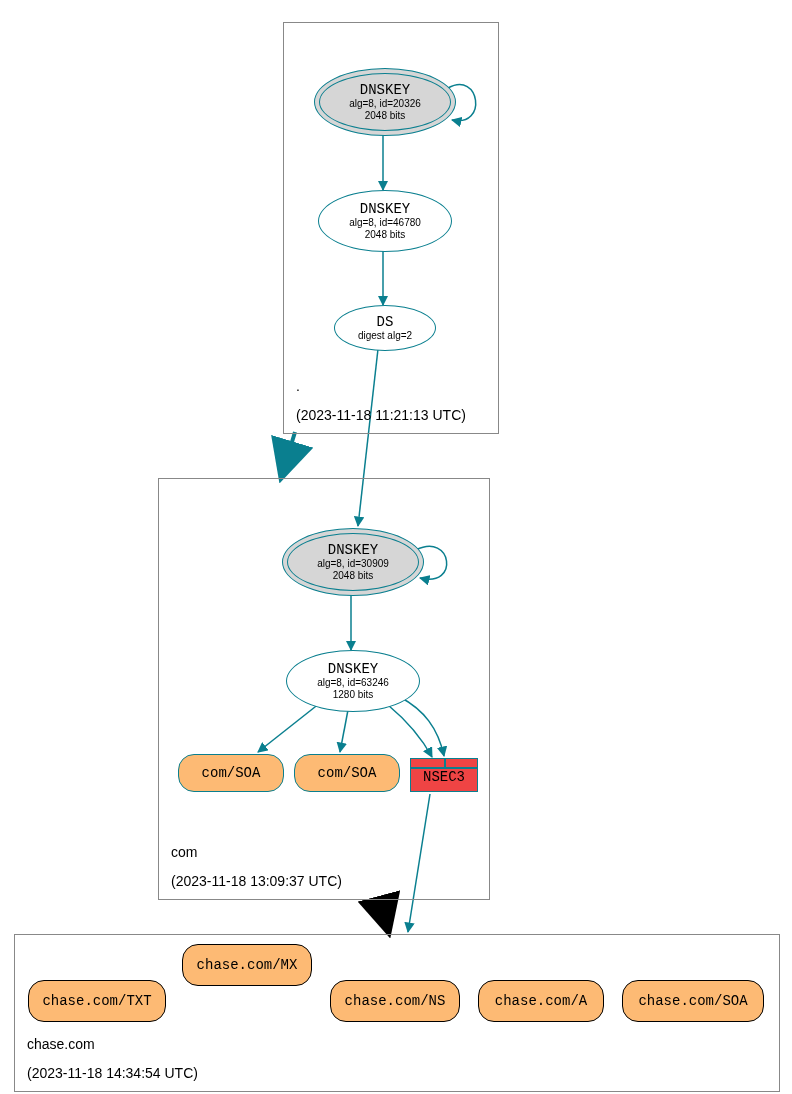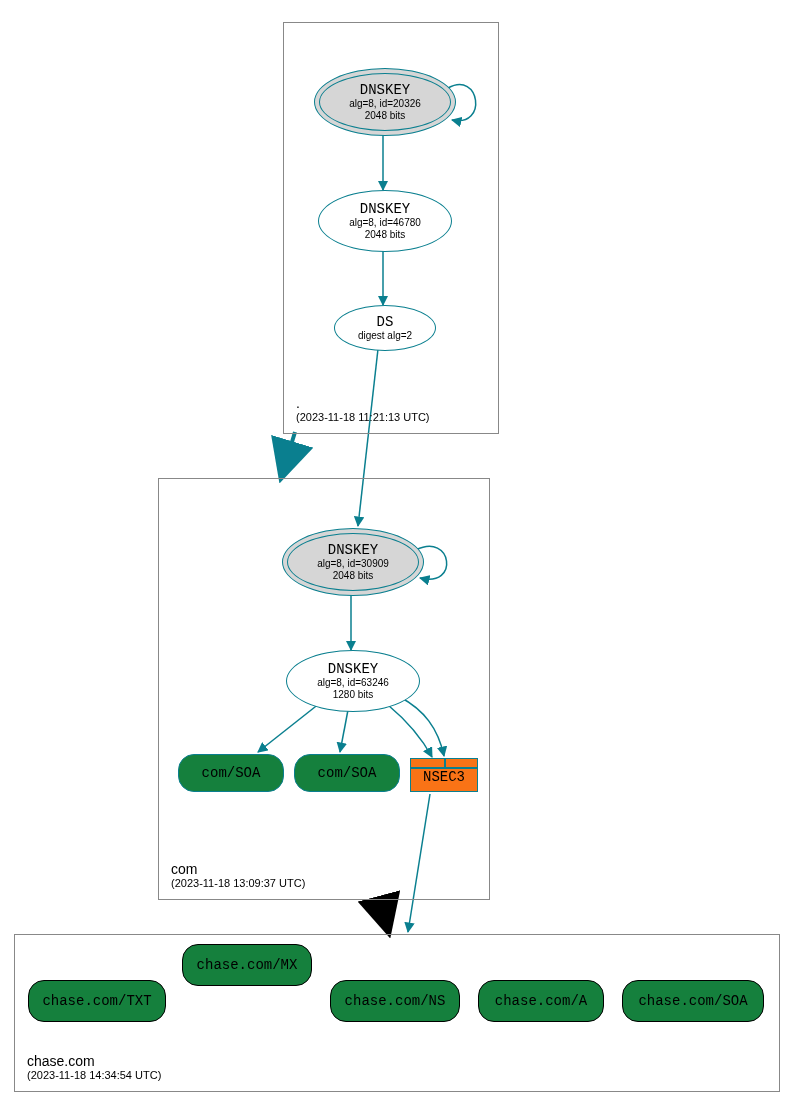--- a/index.html
+++ b/index.html
@@ -1,30 +1,30 @@
 <!DOCTYPE html>
 <html><head>
 <meta charset="utf-8">
 <style>
   html,body{margin:0;padding:0;background:#fff;font-family:Helvetica,Arial,sans-serif;font-size:14px;color:#000;}
   .canvas{position:relative;width:792px;height:1094px;}
   svg{position:absolute;top:0;left:0;}
   .zone{position:absolute;border:1px solid #888;background:rgba(0,0,0,0);}
   .zone-label{position:absolute;left:12px;bottom:10px;}
   .zone-label .zn{font-size:14px;}
-  .zone-label .zt{font-size:11px;margin-top:0;}
+  .zone-label .zt{font-size:14px;margin-top:13px;}
   .node{position:absolute;display:flex;flex-direction:column;align-items:center;justify-content:center;text-align:center;}
   .ellipse{border:1.5px solid #0a7f8f;border-radius:50%;background:#fff;}
   .ellipse.secure{background:#d6d6d6;}
   .double .inner{position:absolute;inset:4px;border:1.5px solid #0a7f8f;border-radius:50%;}
-  .rrect{border:1.5px solid #0a7f8f;border-radius:16px;background:#15803d;}
+  .rrect{border:1.5px solid #0a7f8f;border-radius:16px;background:#fdba74;}
   .rrect.black{border-color:#000;align-items:center;}
   .title{font-size:14px;line-height:1.15;font-family:Liberation Mono, monospace;}
   .sub{font-size:10px;line-height:1.2;}
-  .nsec3{position:absolute;border:1.5px solid #0a7f8f;background:#f97316;}
+  .nsec3{position:absolute;border:1.5px solid #0a7f8f;background:#ef4444;}
   .nsec3:before,.nsec3:after{content:"";position:absolute;background:#0a7f8f;}
   .nsec3:before{left:0;right:0;top:8px;height:1.5px;}
   .nsec3:after{top:0;height:8px;width:1.5px;left:50%;}
 </style>
 </head>
 <body>
 
 <div class="canvas">
 
 <svg width="792" height="1094">

